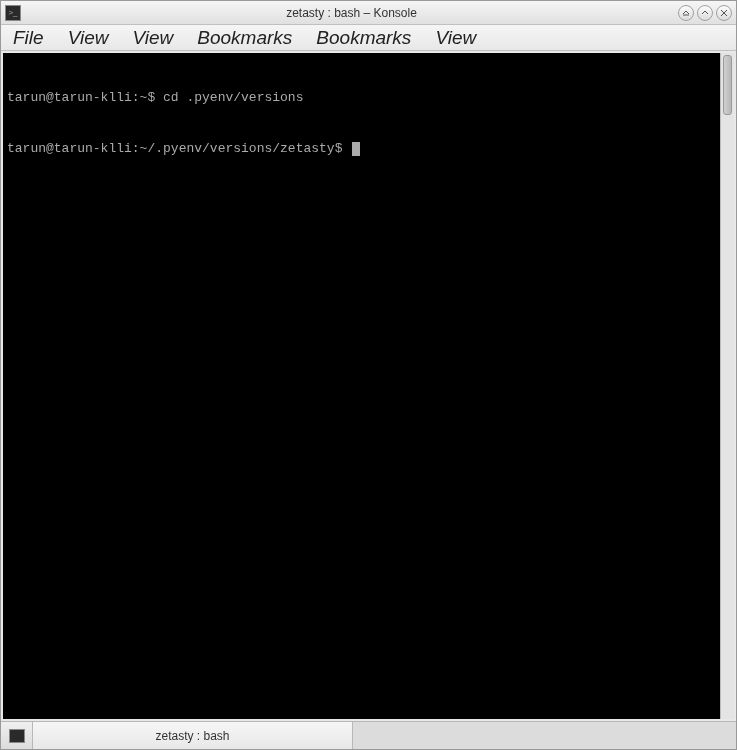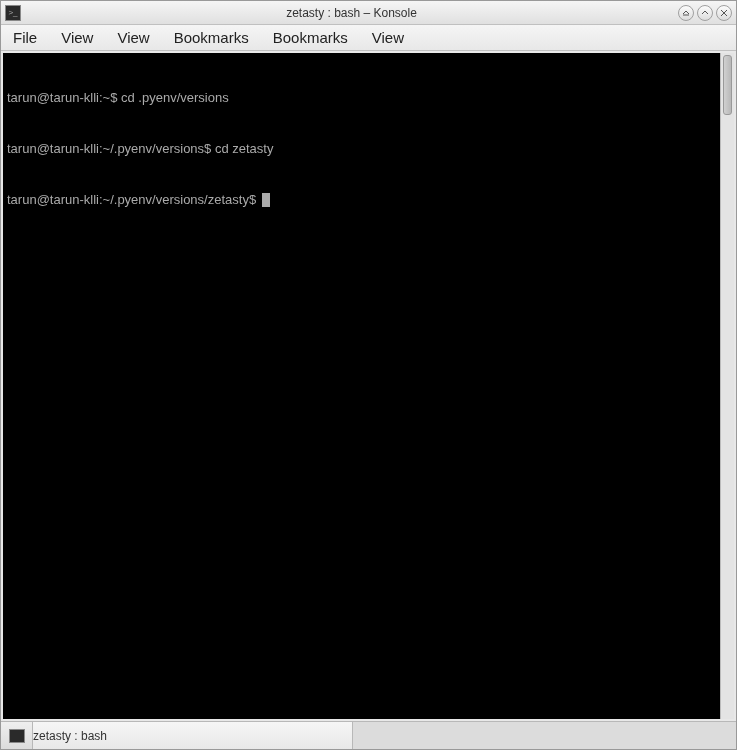--- a/index.html
+++ b/index.html
@@ -67,38 +67,39 @@
     .menubar {
       display: flex;
       height: 26px;
       background: linear-gradient(to bottom, #f5f5f5, #e8e8e8);
       border-bottom: 1px solid #c0c0c0;
       padding: 0 6px;
       align-items: center;
     }
     .menu-item {
       padding: 18px 12px;
-      font-size: 15px;
+      font-size: 19px;
       color: #222;
       cursor: pointer;
+      font-style: italic;
     }
     .menu-item:first-child {
       padding-left: 6px;
     }
     .terminal-container {
       flex: 1;
       display: flex;
       background: #e8e8e8;
       padding: 2px;
     }
     .terminal {
       flex: 1;
       background: #000;
       color: #bbb;
-      font-family: Liberation Sans, sans-serif;
+      font-family: Liberation Mono, monospace;
       font-size: 13px;
       line-height: 17px;
       padding: 2px 4px;
       overflow: hidden;
       white-space: pre;
     }
     .terminal-line {
       white-space: pre;
     }
     .prompt {
@@ -150,21 +151,21 @@
     .new-tab-icon {
       width: 16px;
       height: 14px;
       background: #2a2a2a;
       border: 1px solid #888;
     }
     .tab {
       width: 320px;
       display: flex;
       align-items: center;
-      justify-content: flex-start;
+      justify-content: center;
       background: linear-gradient(to bottom, #f6f6f6, #e8e8e8);
       border-right: 1px solid #b8b8b8;
       font-size: 12px;
       color: #333;
       cursor: pointer;
     }
     .tab-rest {
       flex: 1;
       background: #dcdcdc;
     }
@@ -201,21 +202,20 @@
     <div class="menu-item">View</div>
     <div class="menu-item">View</div>
     <div class="menu-item">Bookmarks</div>
     <div class="menu-item">Bookmarks</div>
     <div class="menu-item">View</div>
   </div>
 
   <div class="terminal-container">
     <div class="terminal">
       <div class="terminal-line"><span class="prompt">tarun@tarun-klli:~$ </span><span class="cmd">cd .pyenv/versions</span></div>
-      <div class="terminal-line"><span class="prompt">tarun@tarun-klli:~/.pyenv/versions$ </span><span class="cmd">cd zetasty</span></div>
       <div class="terminal-line"><span class="prompt">tarun@tarun-klli:~/.pyenv/versions/zetasty$ </span><span class="cmd"></span><span class="cursor"></span></div>
     </div>
     <div class="scrollbar">
       <div class="scrollbar-thumb"></div>
     </div>
   </div>
 
   <div class="tabbar">
     <div class="new-tab-btn">
       <div class="new-tab-icon"></div>

